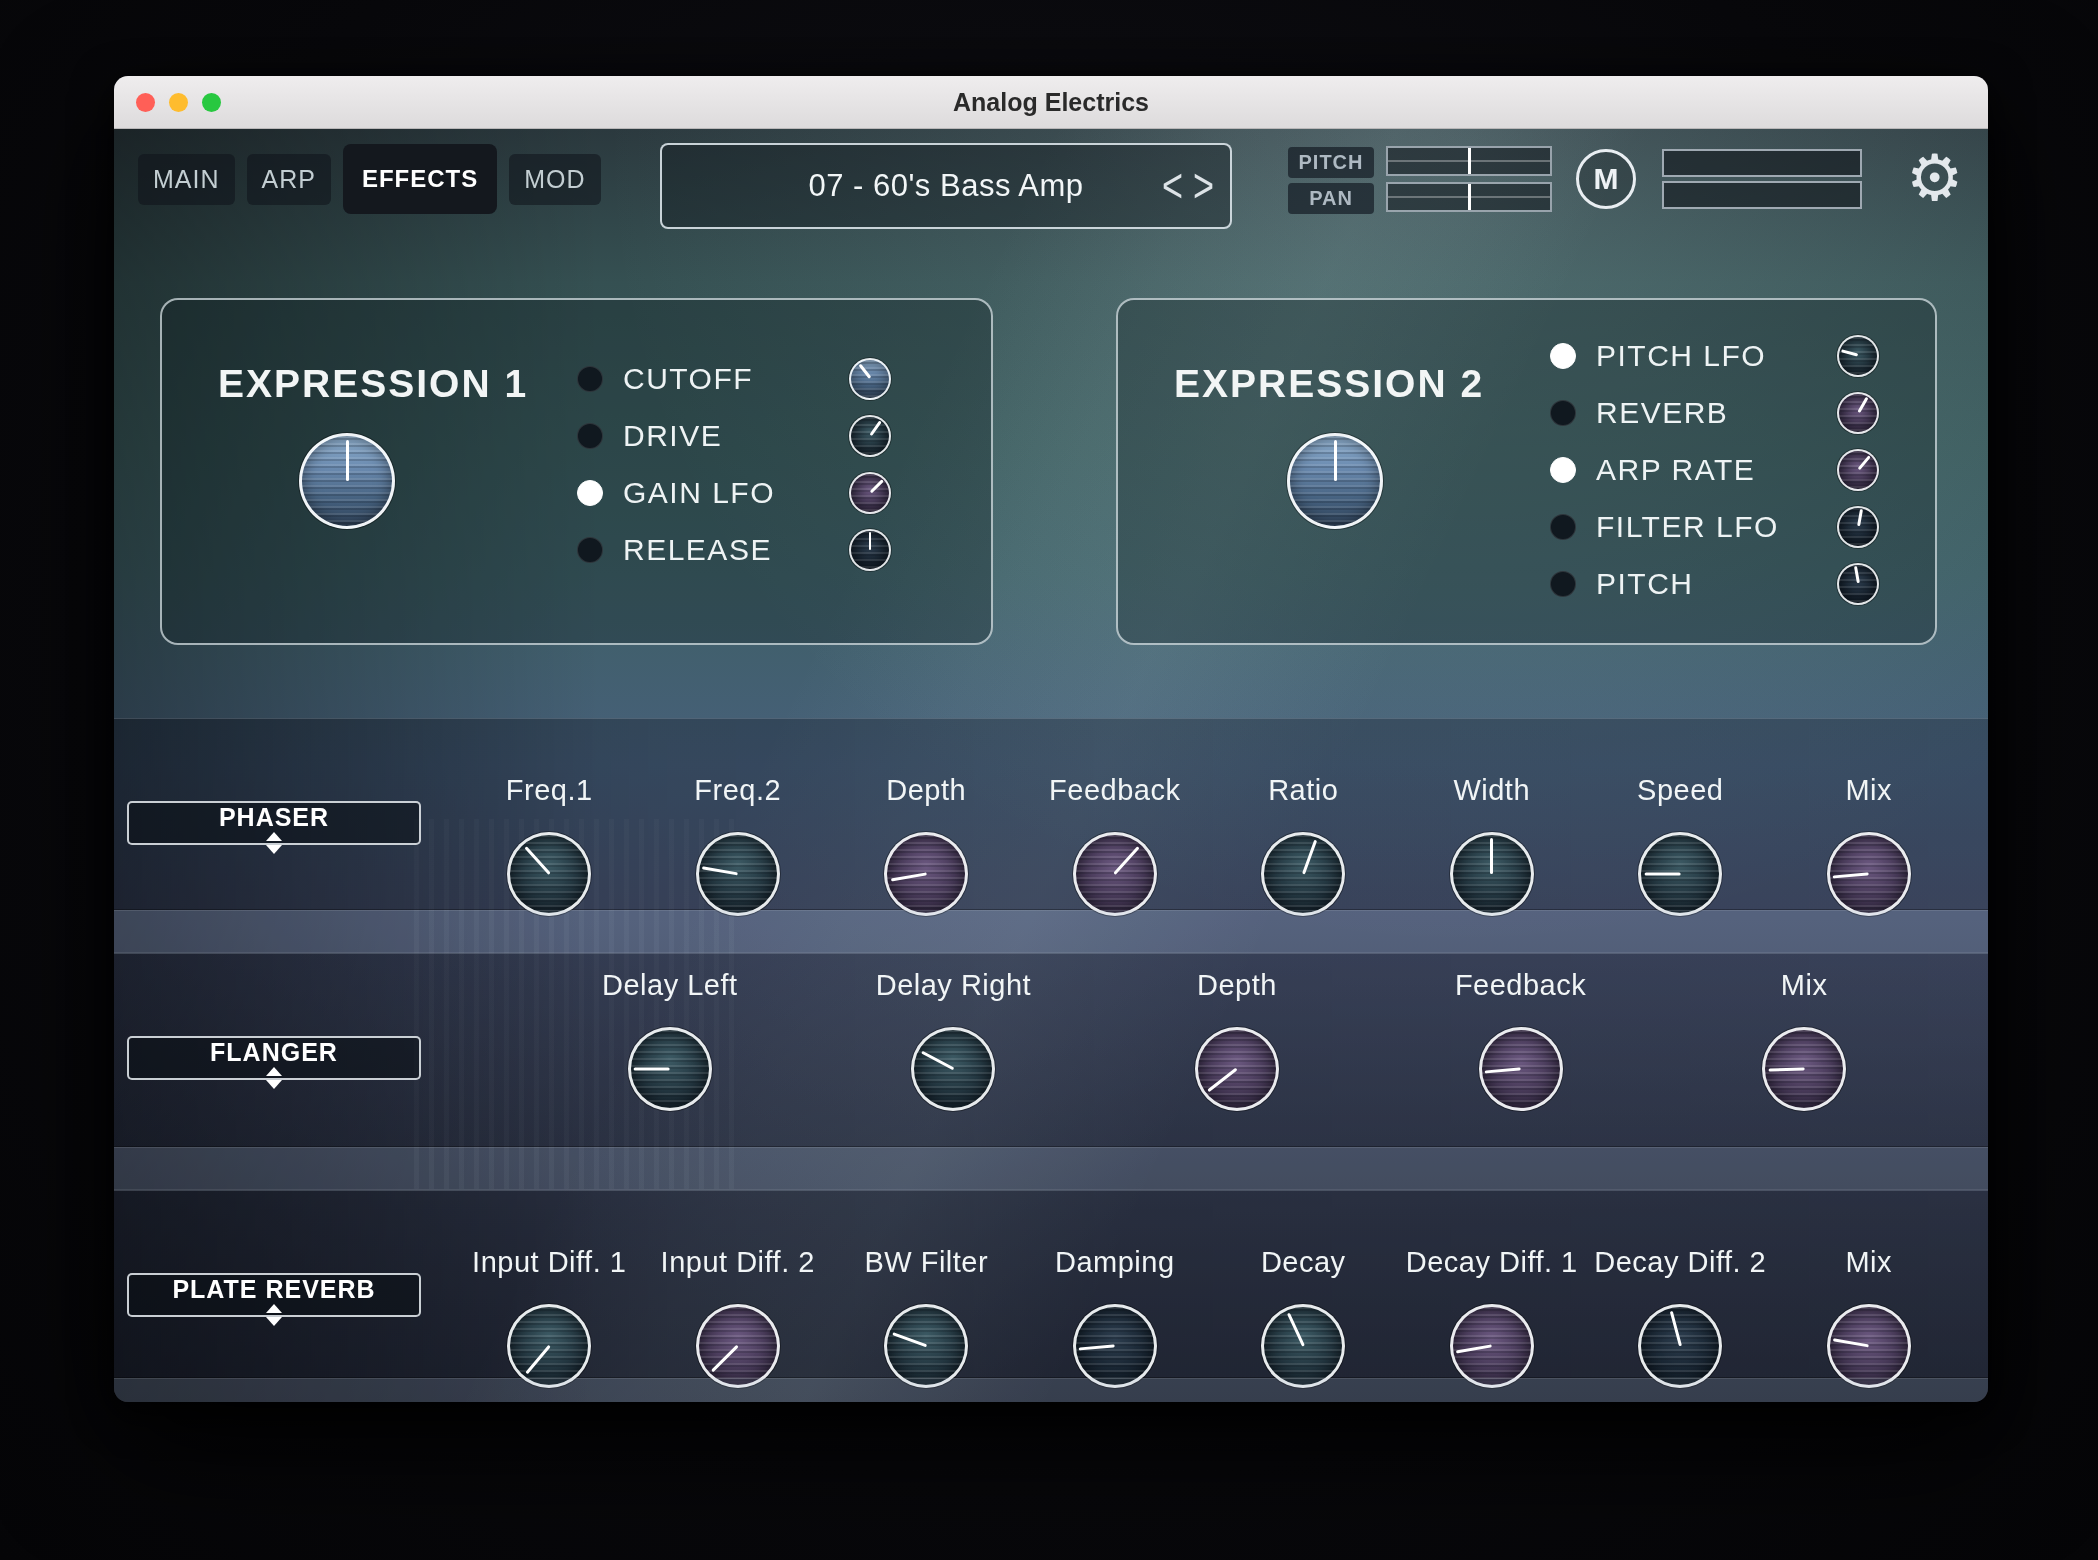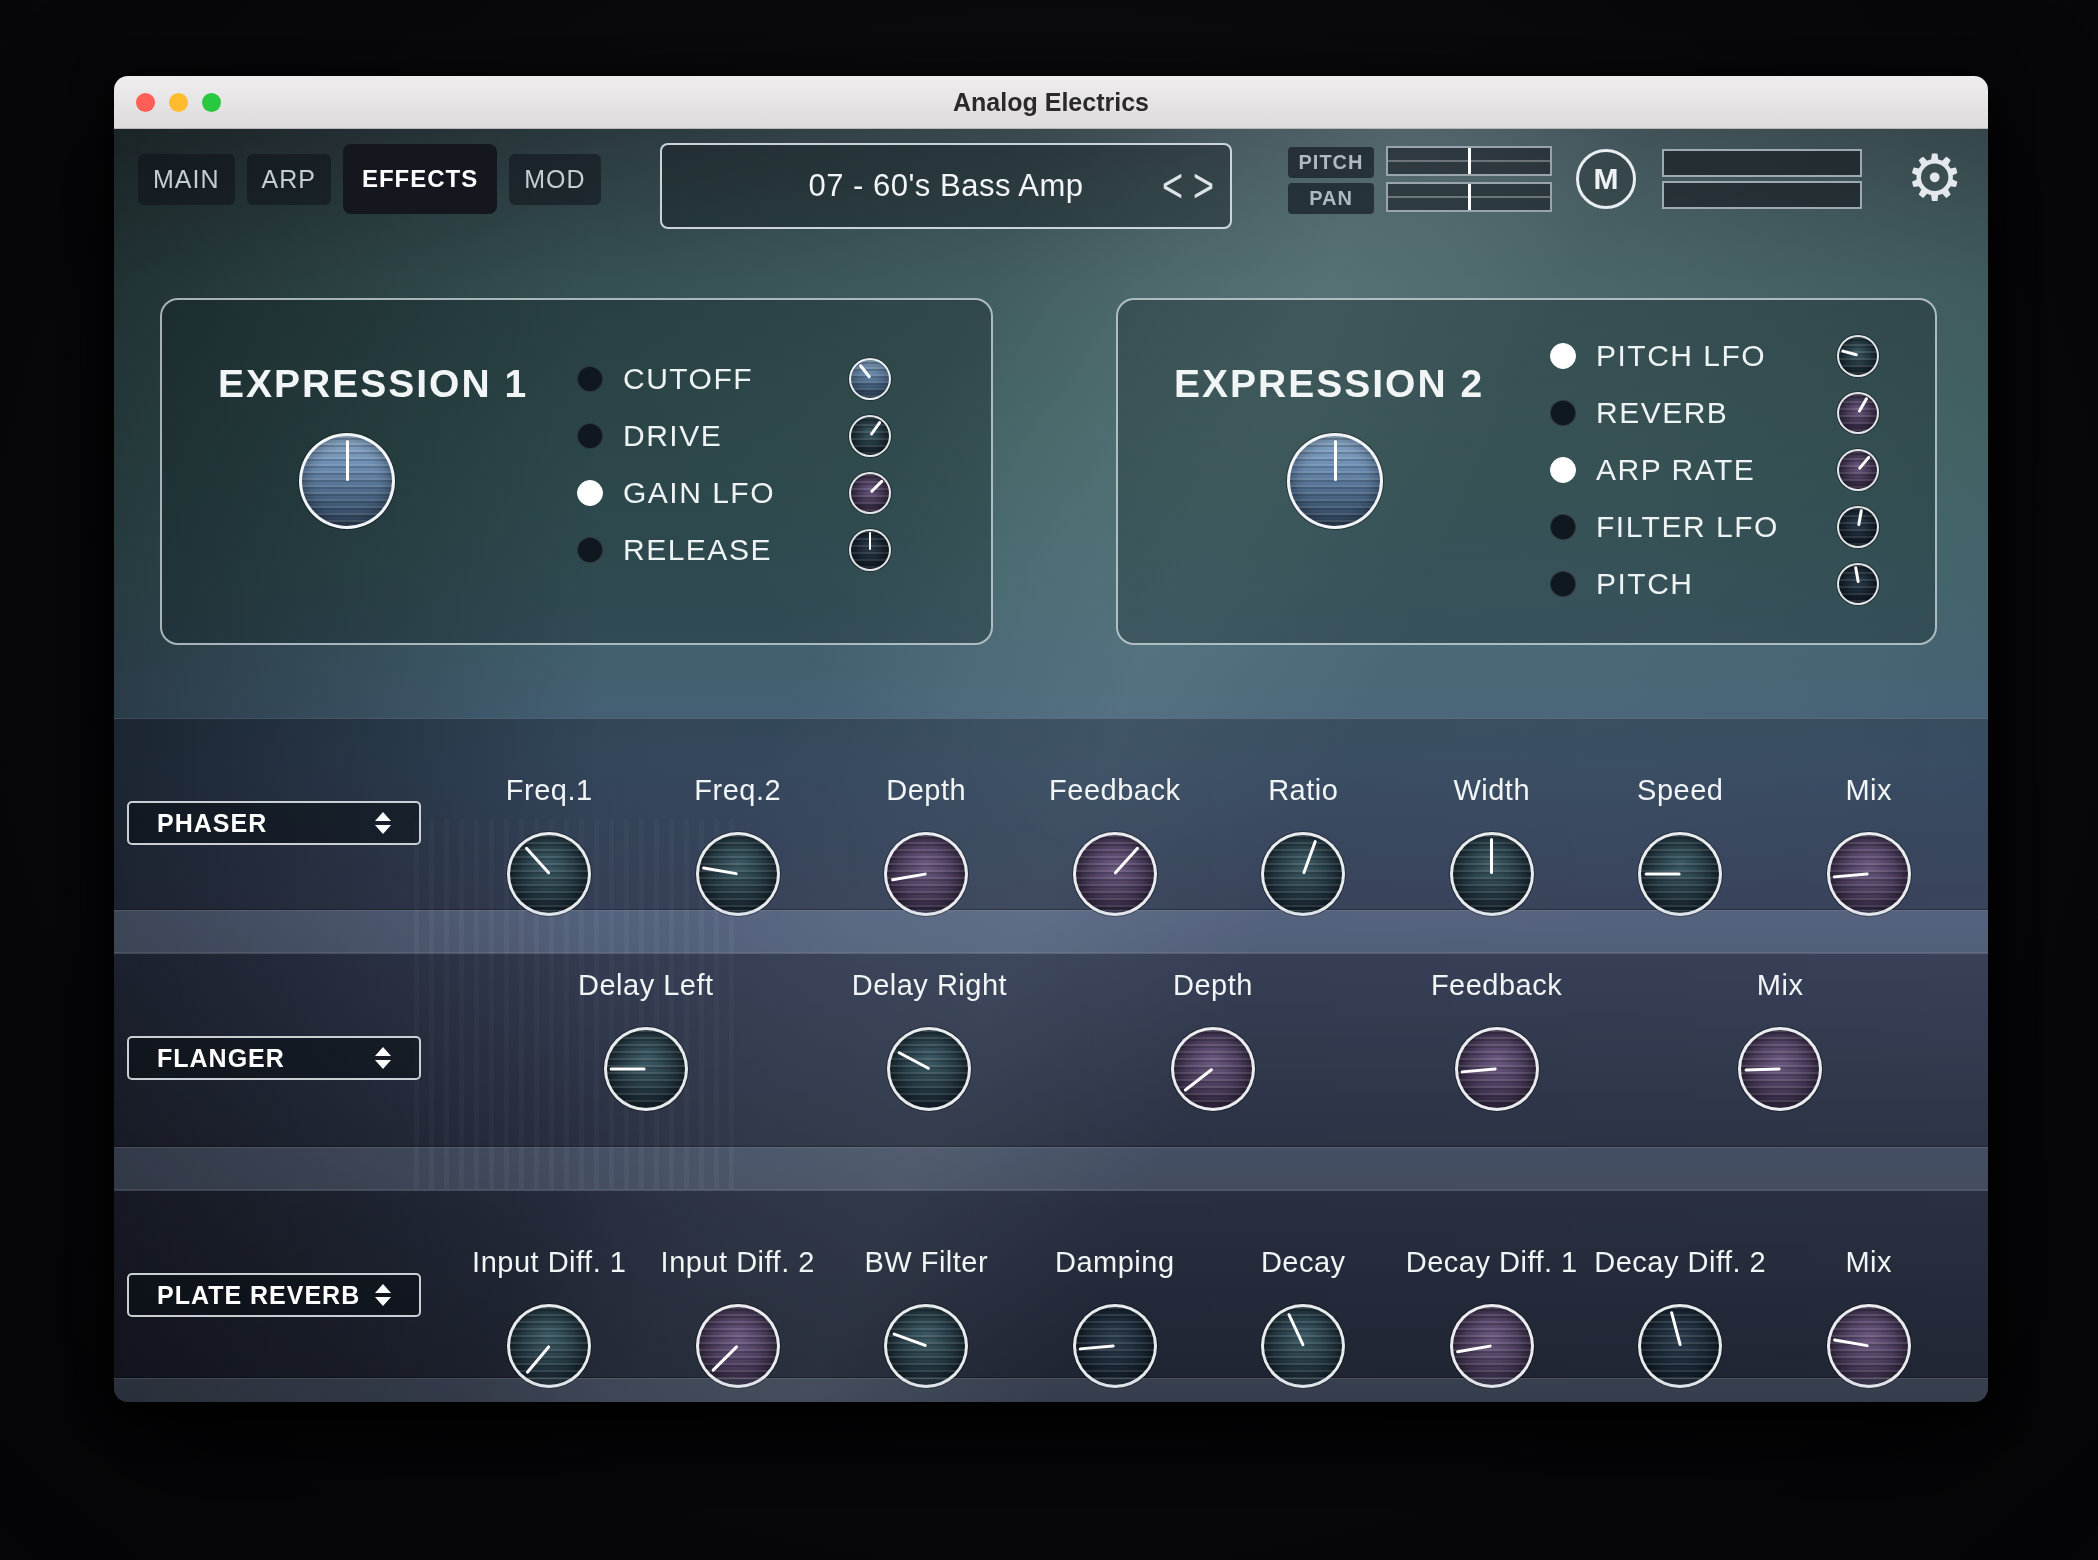--- a/index.html
+++ b/index.html
@@ -150,30 +150,30 @@
   .sep { position:absolute; left:0; right:0; background:rgba(165,182,210,0.13); border-top:1px solid rgba(255,255,255,0.10); border-bottom:1px solid rgba(255,255,255,0.08); }
   .sep.s1 { top:781px; height:43px; }
   .sep.s2 { top:1018px; height:43px; }
   .bottom-strip { position:absolute; left:0; right:0; top:1249px; height:24px; background:rgba(165,182,210,0.13); border-top:1px solid rgba(255,255,255,0.10); }
 
   .fx-dd {
     position:absolute; left:13px; top:82px; width:294px; height:44px;
     border:2px solid rgba(235,240,245,0.85); border-radius:5px;
     background:rgba(10,14,20,0.55); color:#ffffff;
     display:flex; align-items:center; justify-content:space-between;
-    padding:0 28px; cursor:pointer;
+    padding:0 22px; cursor:pointer;flex-direction:column;
   }
   .fx-dd .dd-name { font-size:25px; font-weight:600; letter-spacing:1px; }
   .updown { display:flex; flex-direction:column; align-items:center; }
   .tri-up { width:0; height:0; border-left:8px solid transparent; border-right:8px solid transparent; border-bottom:9px solid #fff; margin-bottom:4px; }
   .tri-down { width:0; height:0; border-left:8px solid transparent; border-right:8px solid transparent; border-top:9px solid #fff; }
 
   .fx-knobs { position:absolute; top:0; bottom:0; display:flex; }
   .phaser .fx-knobs, .reverb .fx-knobs { left:341px; width:1508px;margin-top:40px; }
-  .flanger .fx-knobs { left:390px; width:1418px; }
+  .flanger .fx-knobs { left:414px; width:1418px; }
   .fx-cell { flex:1; display:flex; flex-direction:column; align-items:center; padding-top:15px; }
   .fx-label { height:32px; line-height:32px; font-size:29px; letter-spacing:0.5px; color:#f1f5f6; white-space:nowrap; }
   .fx-cell .knob { margin-top:26px; }
 </style>
 </head>
 <body>
 
 <div class="window">
 
   <div class="titlebar">

